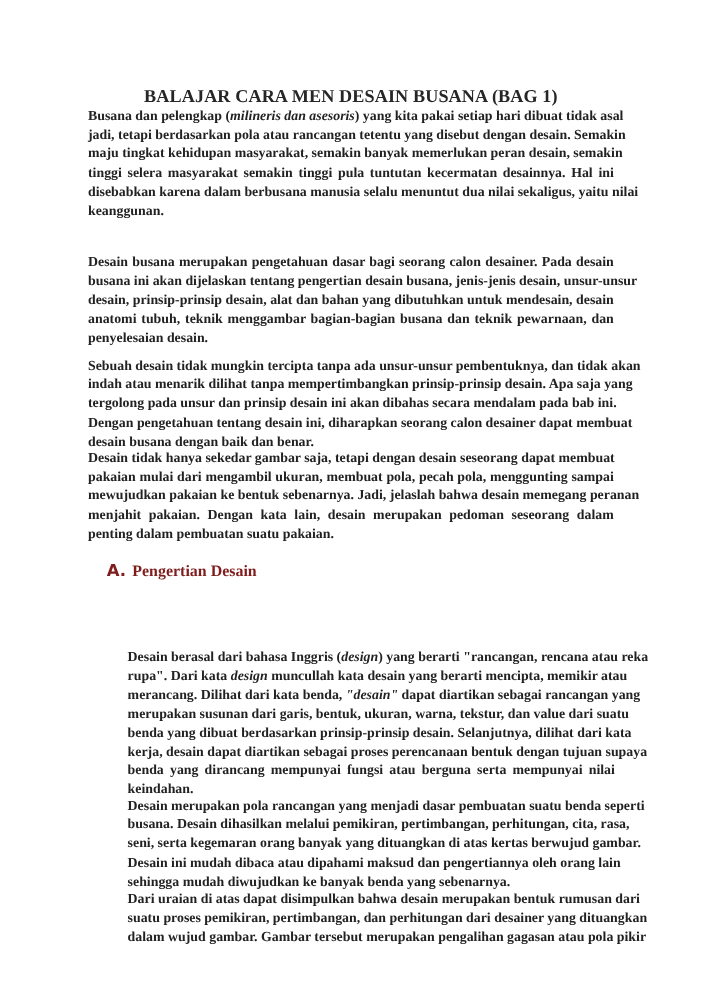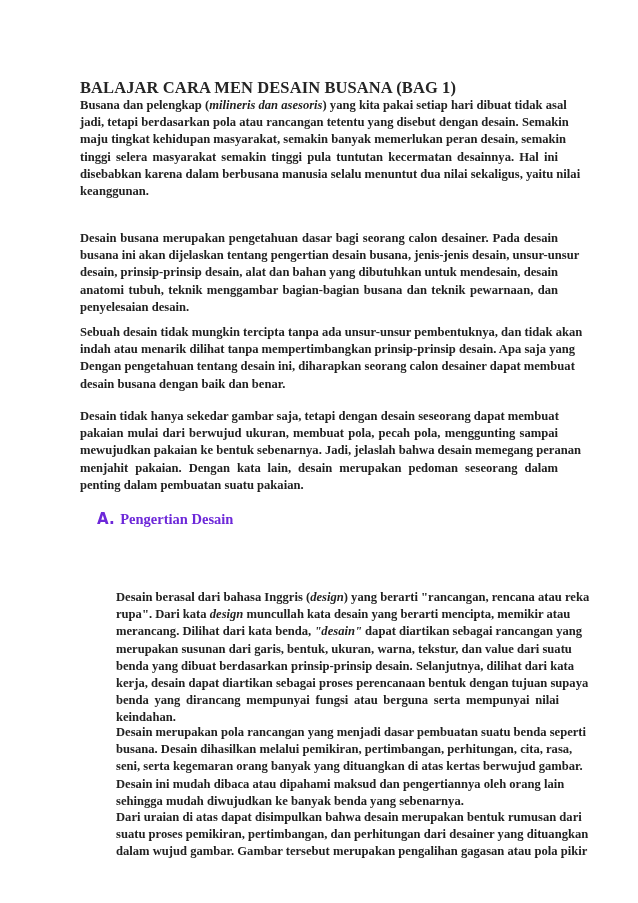--- a/index.html
+++ b/index.html
@@ -4,34 +4,34 @@
 <style>
   html, body { margin: 0; padding: 0; background: #ffffff; }
   body { width: 638px; height: 903px; position: relative; overflow: hidden; }
   .page {
     position: absolute; left: 0; top: 0; width: 638px; height: 903px;
     background: #ffffff; color: #222222;
     font-family: "Liberation Serif", "DejaVu Serif", serif;
   }
   .title {
     position: absolute; left: 80px; top: 78px; width: 478px;
-    font-weight: bold; font-size: 16.5px; letter-spacing: 0.1px;
+    text-align: center; font-weight: bold; font-size: 16.5px; letter-spacing: 0.1px;
     color: #262626;
   }
   .para { position: absolute; left: 80px; width: 478px; font-size: 12.6px; font-weight: bold; }
   .para.indent { left: 116px; width: 443px; margin-top: 48px; }
   .line {
     height: 17.2px; line-height: 17.2px; white-space: nowrap;
     text-align: justify; text-align-last: justify;
   }
   .line.last { text-align-last: left; }
   .line i { font-style: italic; }
   .section-heading {
     position: absolute; left: 97px; top: 510px; font-size: 14.5px; font-weight: bold;
-    color: #6d28d9;
+    color: #7f1d1d;
     text-align: right;
   }
   .section-letter {
     font-family: "DejaVu Sans", "Liberation Sans", sans-serif; font-weight: bold; font-size: 15px;
     margin-right: 2px;
   }
 </style>
 </head>
 <body>
 
@@ -49,26 +49,27 @@
   <div class="para" style="top:230px">
       <div class="line"><span>Desain busana merupakan pengetahuan dasar bagi seorang calon desainer. Pada desain</span></div>
       <div class="line"><span>busana ini akan dijelaskan tentang pengertian desain busana, jenis-jenis desain, unsur-unsur</span></div>
       <div class="line"><span>desain, prinsip-prinsip desain, alat dan bahan yang dibutuhkan untuk mendesain, desain</span></div>
       <div class="line"><span>anatomi tubuh, teknik menggambar bagian-bagian busana dan teknik pewarnaan, dan</span></div>
       <div class="line last"><span>penyelesaian desain.</span></div>
     </div>
   <div class="para" style="top:324px">
       <div class="line"><span>Sebuah desain tidak mungkin tercipta tanpa ada unsur-unsur pembentuknya, dan tidak akan</span></div>
       <div class="line"><span>indah atau menarik dilihat tanpa mempertimbangkan prinsip-prinsip desain. Apa saja yang</span></div>
+      <div class="line"><span>tergolong pada unsur dan prinsip desain ini akan dibahas secara mendalam pada bab ini.</span></div>
       <div class="line"><span>Dengan pengetahuan tentang desain ini, diharapkan seorang calon desainer dapat membuat</span></div>
       <div class="line last"><span>desain busana dengan baik dan benar.</span></div>
     </div>
   <div class="para" style="top:408px">
       <div class="line"><span>Desain tidak hanya sekedar gambar saja, tetapi dengan desain seseorang dapat membuat</span></div>
-      <div class="line"><span>pakaian mulai dari berwujud ukuran, membuat pola, pecah pola, menggunting sampai</span></div>
+      <div class="line"><span>pakaian mulai dari mengambil ukuran, membuat pola, pecah pola, menggunting sampai</span></div>
       <div class="line"><span>mewujudkan pakaian ke bentuk sebenarnya. Jadi, jelaslah bahwa desain memegang peranan</span></div>
       <div class="line"><span>menjahit pakaian. Dengan kata lain, desain merupakan pedoman seseorang dalam</span></div>
       <div class="line last"><span>penting dalam pembuatan suatu pakaian.</span></div>
     </div>
 
   <div class="section-heading">
     <span class="section-letter">A.</span>
     <span>Pengertian Desain</span>
   </div>
 

